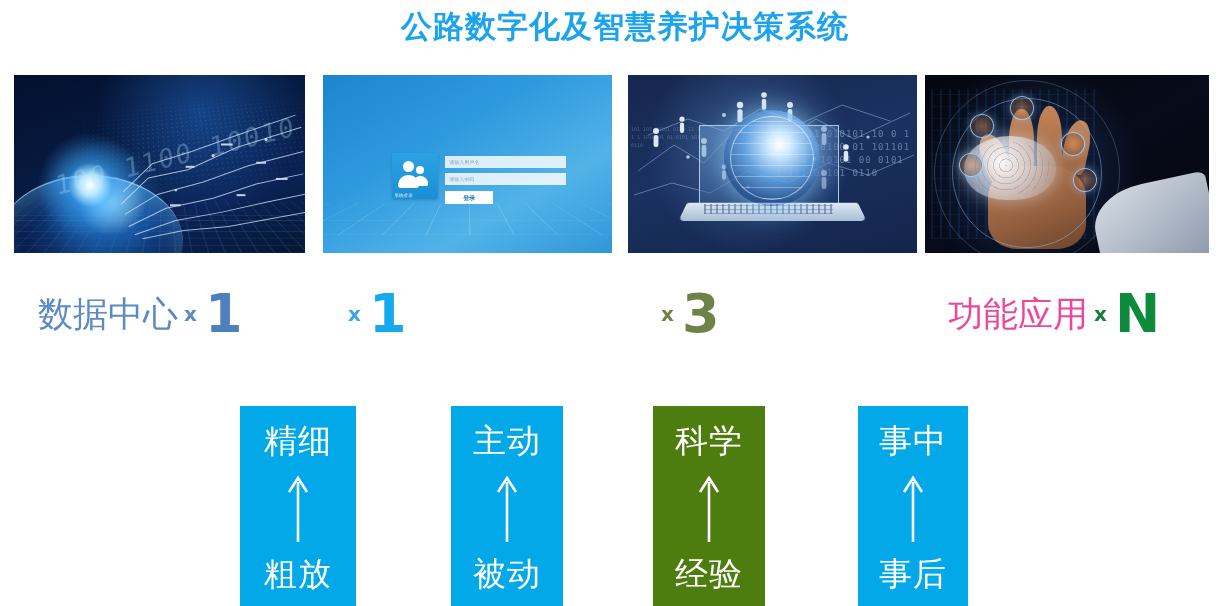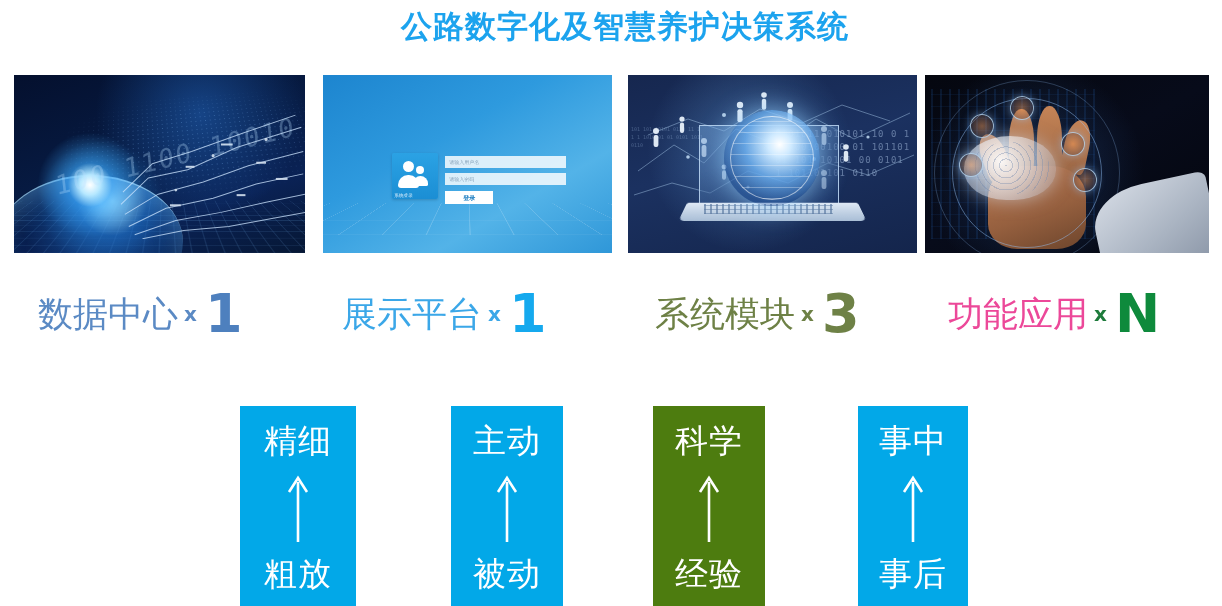--- a/index.html
+++ b/index.html
@@ -447,26 +447,24 @@
     </div>
   </div>
 
   <div class="counts">
     <div class="count count-1">
       <span class="cn" style="color:#5B8AC4">数据中心</span>
       <span class="x" style="color:#5B8AC4">x</span>
       <span class="num" style="color:#4E80BE">1</span>
     </div>
     <div class="count count-2">
-      <span class="cn" style="color:#3BA7E8">展示平台</span>
       <span class="x" style="color:#3BA7E8">x</span>
       <span class="num" style="color:#15A9EE">1</span>
     </div>
     <div class="count count-3">
-      <span class="cn" style="color:#6E8146">系统模块</span>
       <span class="x" style="color:#6E8146">x</span>
       <span class="num" style="color:#6E8146">3</span>
     </div>
     <div class="count count-4">
       <span class="cn" style="color:#ec4899">功能应用</span>
       <span class="x" style="color:#1E7B3C">x</span>
       <span class="num" style="color:#0E8A3C">N</span>
     </div>
   </div>
 

